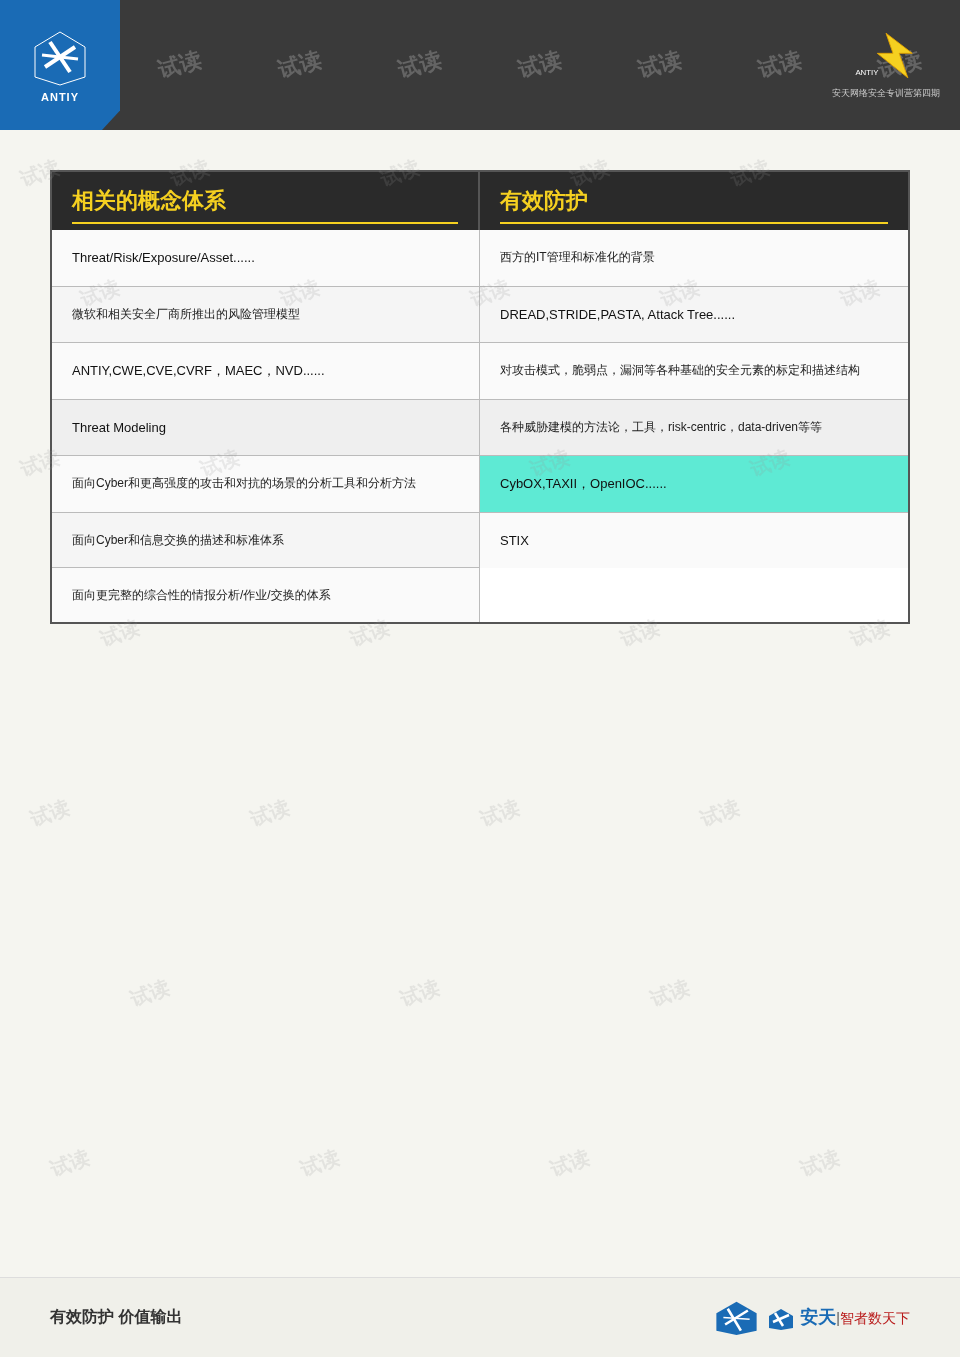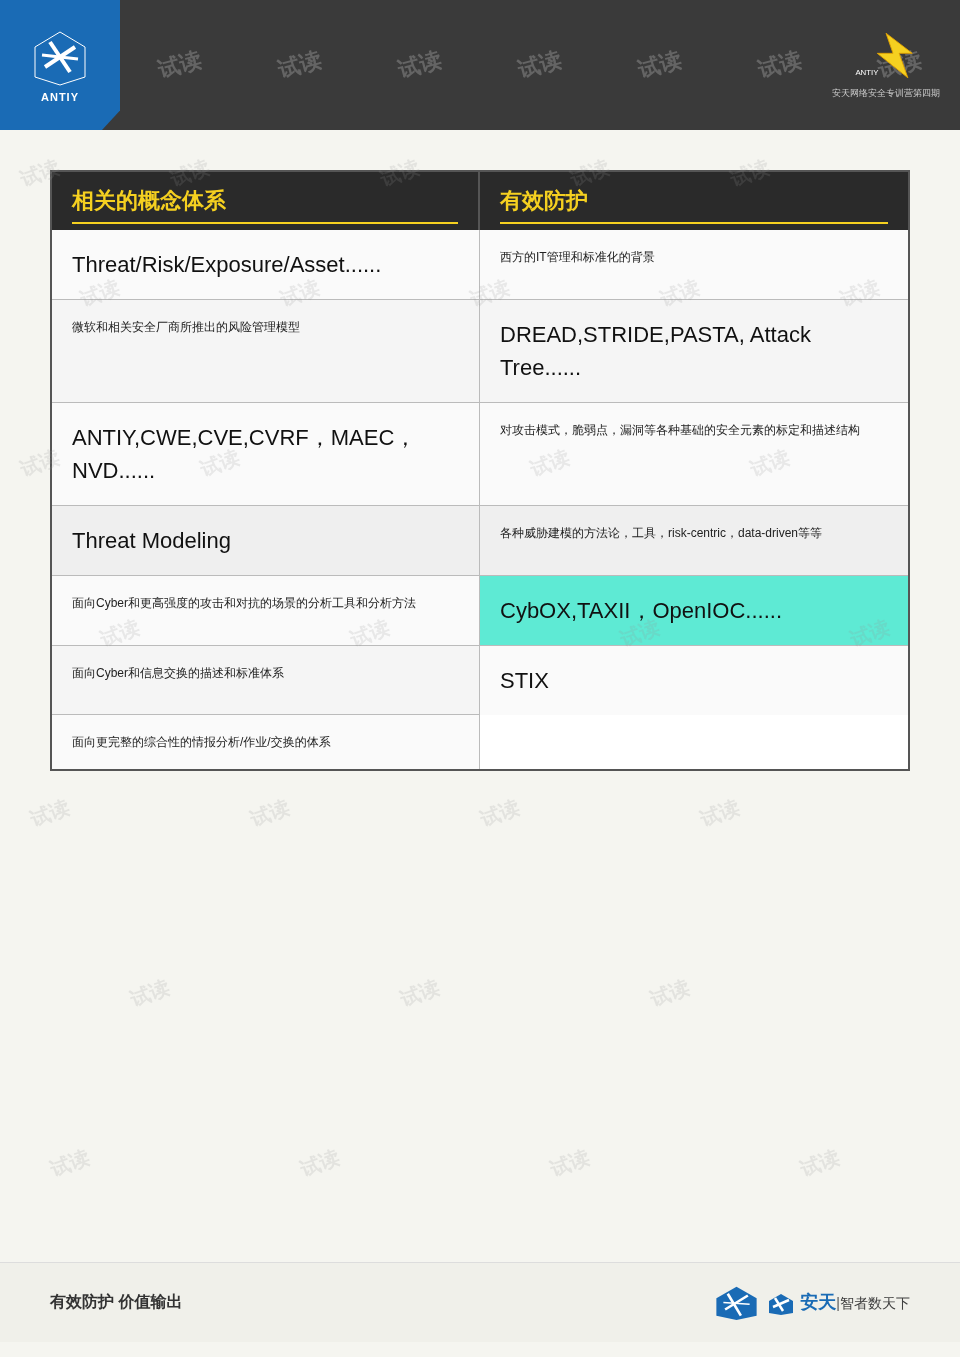--- a/index.html
+++ b/index.html
@@ -162,33 +162,33 @@
     .td-cell:nth-child(even) {
       border-right: none;
     }
 
     .td-cell:last-child,
     .td-cell:nth-last-child(2) {
       border-bottom: none;
     }
 
     .td-cell.left-col {
-      font-size: 22px;
+      font-size: 13px;
       color: #111;
     }
 
     .td-cell.right-col {
       font-size: 12px;
       color: #222;
     }
 
     
     .footer {
       position: absolute;
-      bottom: 15px;
+      bottom: 0;
       left: 0;
       right: 0;
       height: 80px;
       background: #f0f0ea;
       display: flex;
       align-items: center;
       justify-content: space-between;
       padding: 0 50px;
       border-top: 1px solid #ddd;
     }
@@ -216,21 +216,21 @@
     }
 
     .footer-brand-text {
       font-size: 18px;
       color: #1a6bb5;
       font-weight: bold;
     }
 
     .footer-brand-sub {
       font-size: 14px;
-      color: #404040;
+      color: #b91c1c;
     }
   </style>
 </head>
 <body>
 
 <div class="header">
   <div class="logo-box">
     <svg class="logo-symbol" viewBox="0 0 60 60">
 
       <polygon points="30,5 55,20 55,50 30,58 5,50 5,20" fill="#1a6bb5" stroke="white" stroke-width="1"></polygon>

